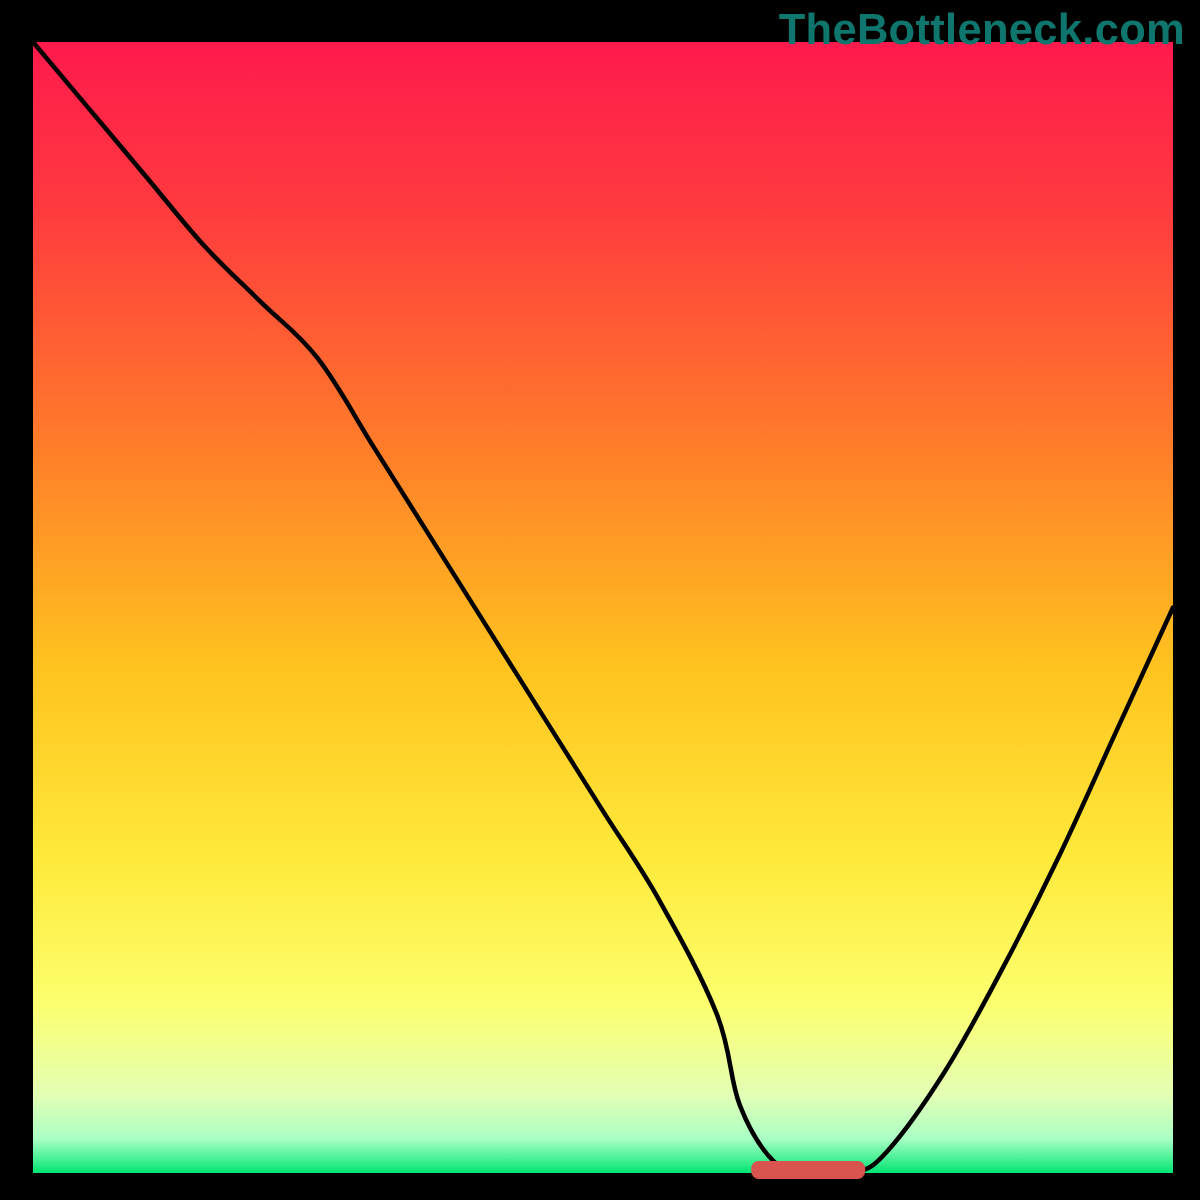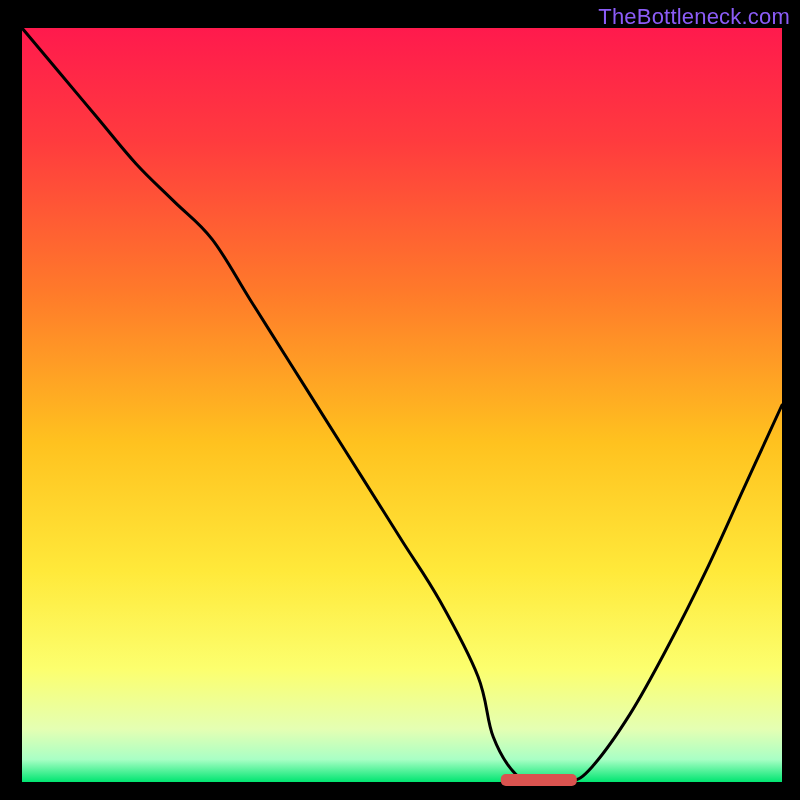--- a/index.html
+++ b/index.html
@@ -14,23 +14,23 @@
   .frame {
     position: relative;
     width: 800px;
     height: 800px;
     background: #000;
   }
   .attribution {
     position: absolute;
     top: 4px;
     right: 10px;
-    color: #8b5cf6;
-    font-size: 22px;
-    font-weight: 400;
+    color: #0f766e;
+    font-size: 29px;
+    font-weight: 700;
     letter-spacing: 0.2px;
     z-index: 5;
   }
   svg {
     display: block;
   }
 </style>
 </head>
 <body>
 

